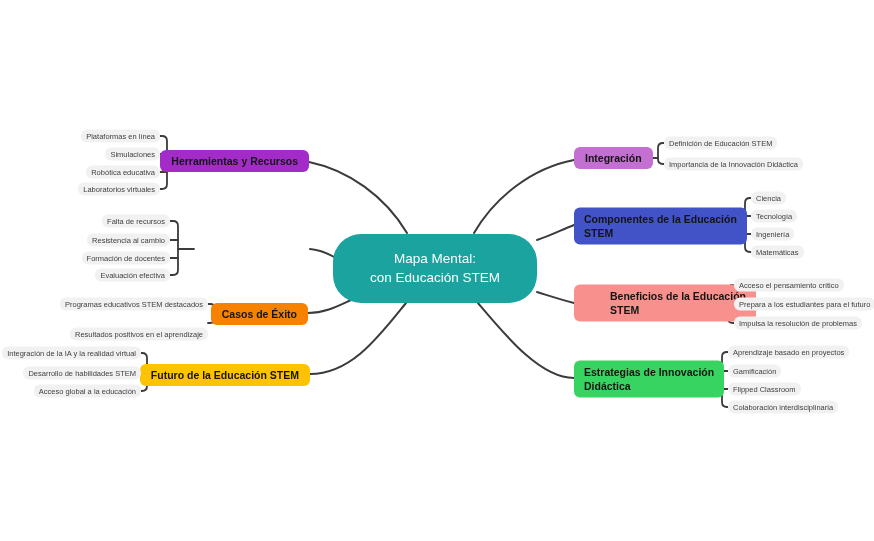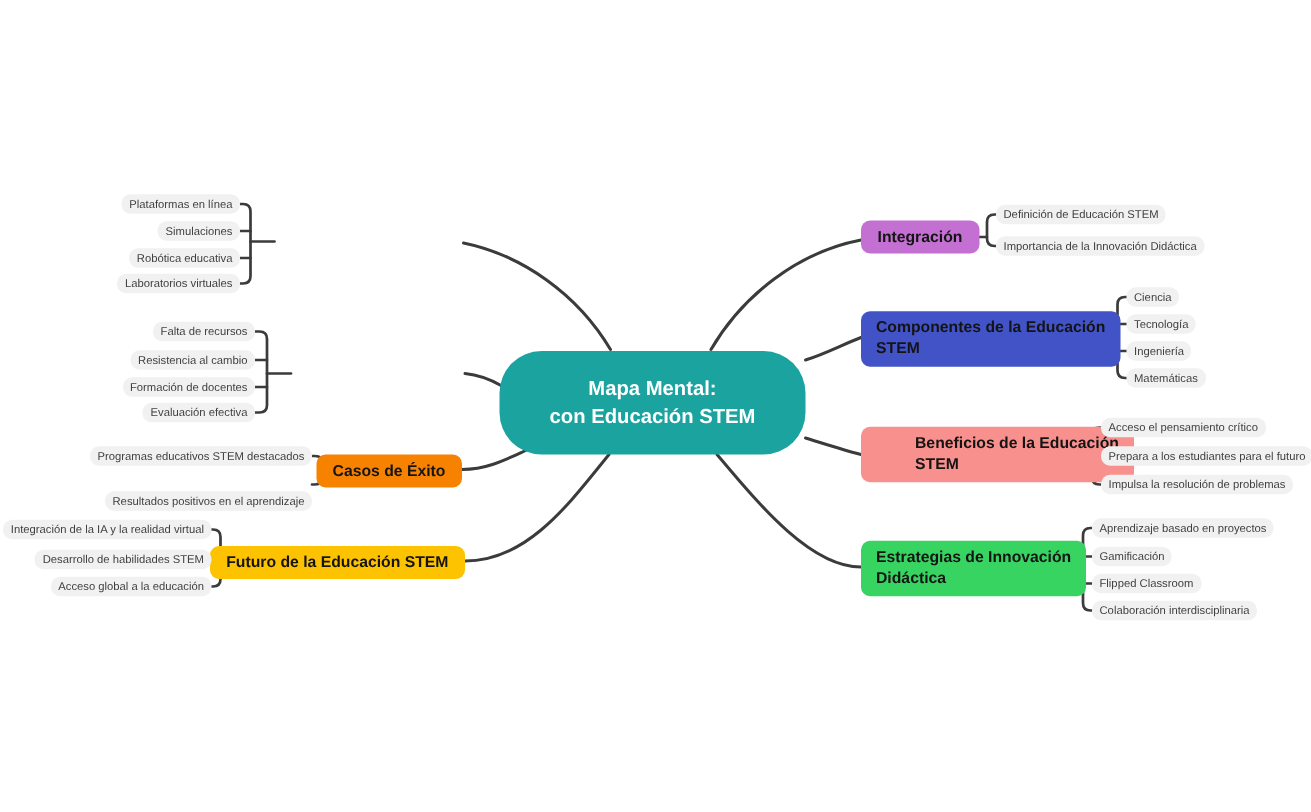--- a/index.html
+++ b/index.html
@@ -19,21 +19,21 @@
   .node.multi .line{line-height:13.5px;}
   .leaf{
     position:absolute;transform:translateY(-50%);
     background:#f1f1f2;border-radius:6px;padding:2px 5px;
     font-size:7.5px;line-height:9px;color:#3f3f3f;
     white-space:nowrap;z-index:2;
   }
   #center-node{
     position:absolute;display:flex;flex-direction:column;
     align-items:center;justify-content:center;
-    border-radius:28px;font-weight:bold;font-size:13.5px;
+    border-radius:28px;font-weight:normal;font-size:13.5px;
     text-align:center;box-sizing:border-box;z-index:3;
   }
   #center-node .cline{display:block;line-height:18.5px;white-space:nowrap;}
 </style>
 </head>
 <body>
 
 <div id="canvas">
   <svg id="connectors" viewBox="0 0 874 541">
       <path d="M309,162 C348,170 385,196 407,233" fill="none" stroke="#3b3b3b" stroke-width="2" stroke-linecap="round"></path>
@@ -64,20 +64,23 @@
       <path d="M537,292 C550,296 562,300 574,303" fill="none" stroke="#3b3b3b" stroke-width="2" stroke-linecap="round"></path>
       <path d="M 734 285 L 733 285 Q 728 285 728 290 L 728 318 Q 728 323 733 323 L 734 323" fill="none" stroke="#3b3b3b" stroke-width="1.8" stroke-linecap="round"></path>
       <path d="M 734 304 L 728 304" fill="none" stroke="#3b3b3b" stroke-width="1.8" stroke-linecap="round"></path>
       <path d="M 710 303 L 728 303" fill="none" stroke="#3b3b3b" stroke-width="1.8" stroke-linecap="round"></path>
       <path d="M478,303 C505,335 540,378 574,378" fill="none" stroke="#3b3b3b" stroke-width="2" stroke-linecap="round"></path>
       <path d="M 728 352 L 727 352 Q 722 352 722 357 L 722 402 Q 722 407 727 407 L 728 407" fill="none" stroke="#3b3b3b" stroke-width="1.8" stroke-linecap="round"></path>
       <path d="M 728 371 L 722 371" fill="none" stroke="#3b3b3b" stroke-width="1.8" stroke-linecap="round"></path>
       <path d="M 728 389 L 722 389" fill="none" stroke="#3b3b3b" stroke-width="1.8" stroke-linecap="round"></path>
       <path d="M 704 379 L 722 379" fill="none" stroke="#3b3b3b" stroke-width="1.8" stroke-linecap="round"></path>
     </svg>
+<div class="node" style="background: rgb(163, 44, 201); top: 161px; right: 565px;">
+      <span class="line">Herramientas y Recursos</span>
+    </div>
     <div class="leaf" style="top: 136px; right: 714px;">Plataformas en línea</div>
     <div class="leaf" style="top: 154px; right: 714px;">Simulaciones</div>
     <div class="leaf" style="top: 172px; right: 714px;">Robótica educativa</div>
     <div class="leaf" style="top: 189px; right: 714px;">Laboratorios virtuales</div>
     <div class="leaf" style="top: 221px; right: 704px;">Falta de recursos</div>
     <div class="leaf" style="top: 240px; right: 704px;">Resistencia al cambio</div>
     <div class="leaf" style="top: 258px; right: 704px;">Formación de docentes</div>
     <div class="leaf" style="top: 275px; right: 704px;">Evaluación efectiva</div>
     <div class="node" style="background: rgb(247, 130, 0); top: 314px; right: 566px;">
       <span class="line">Casos de Éxito</span>

